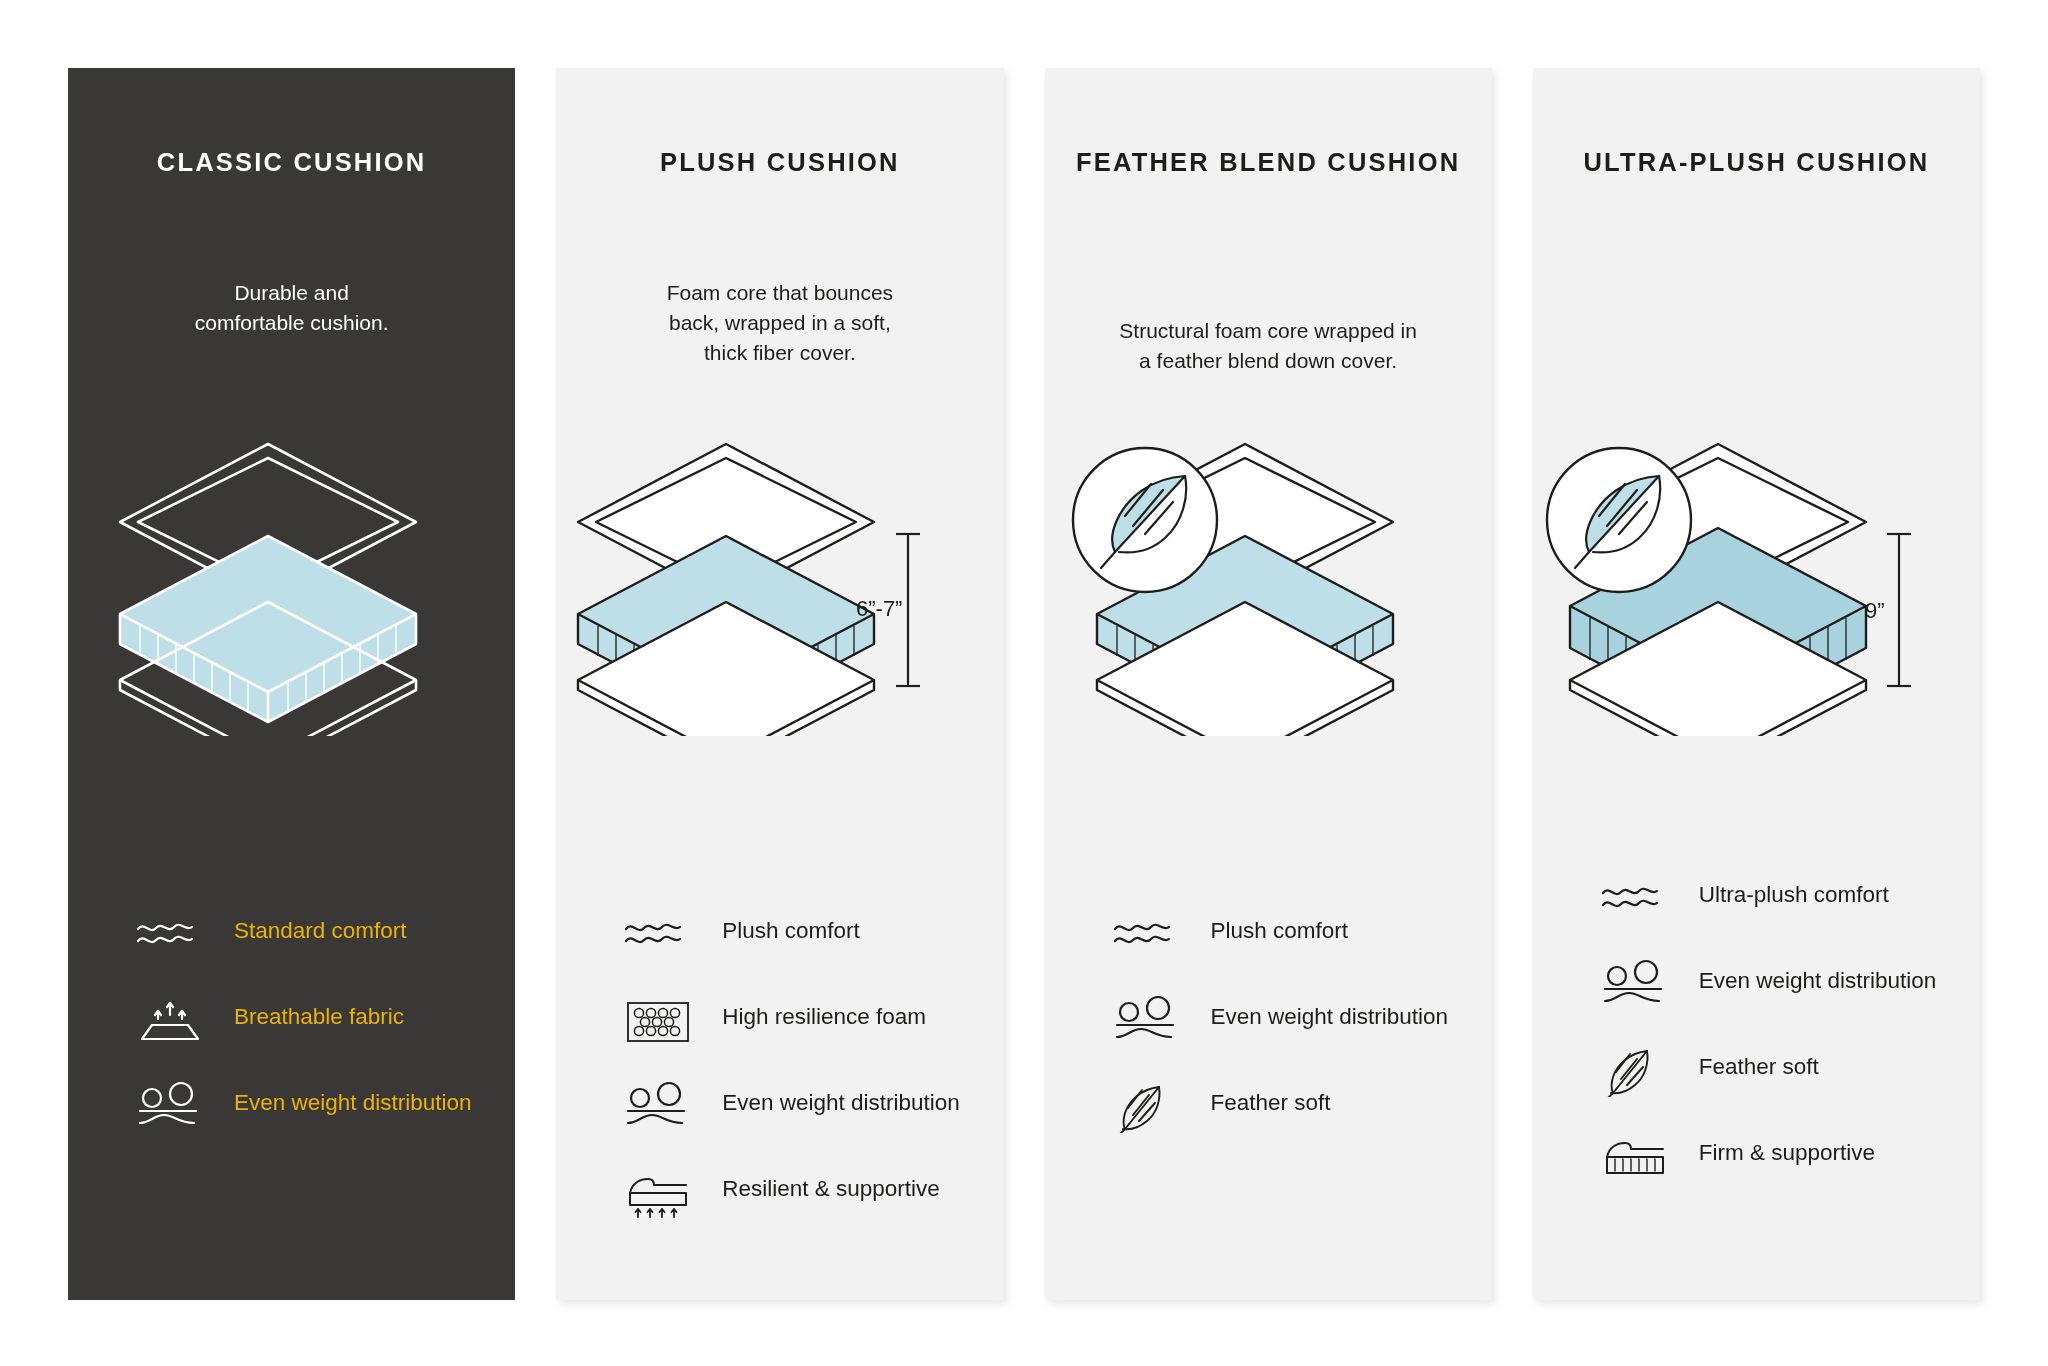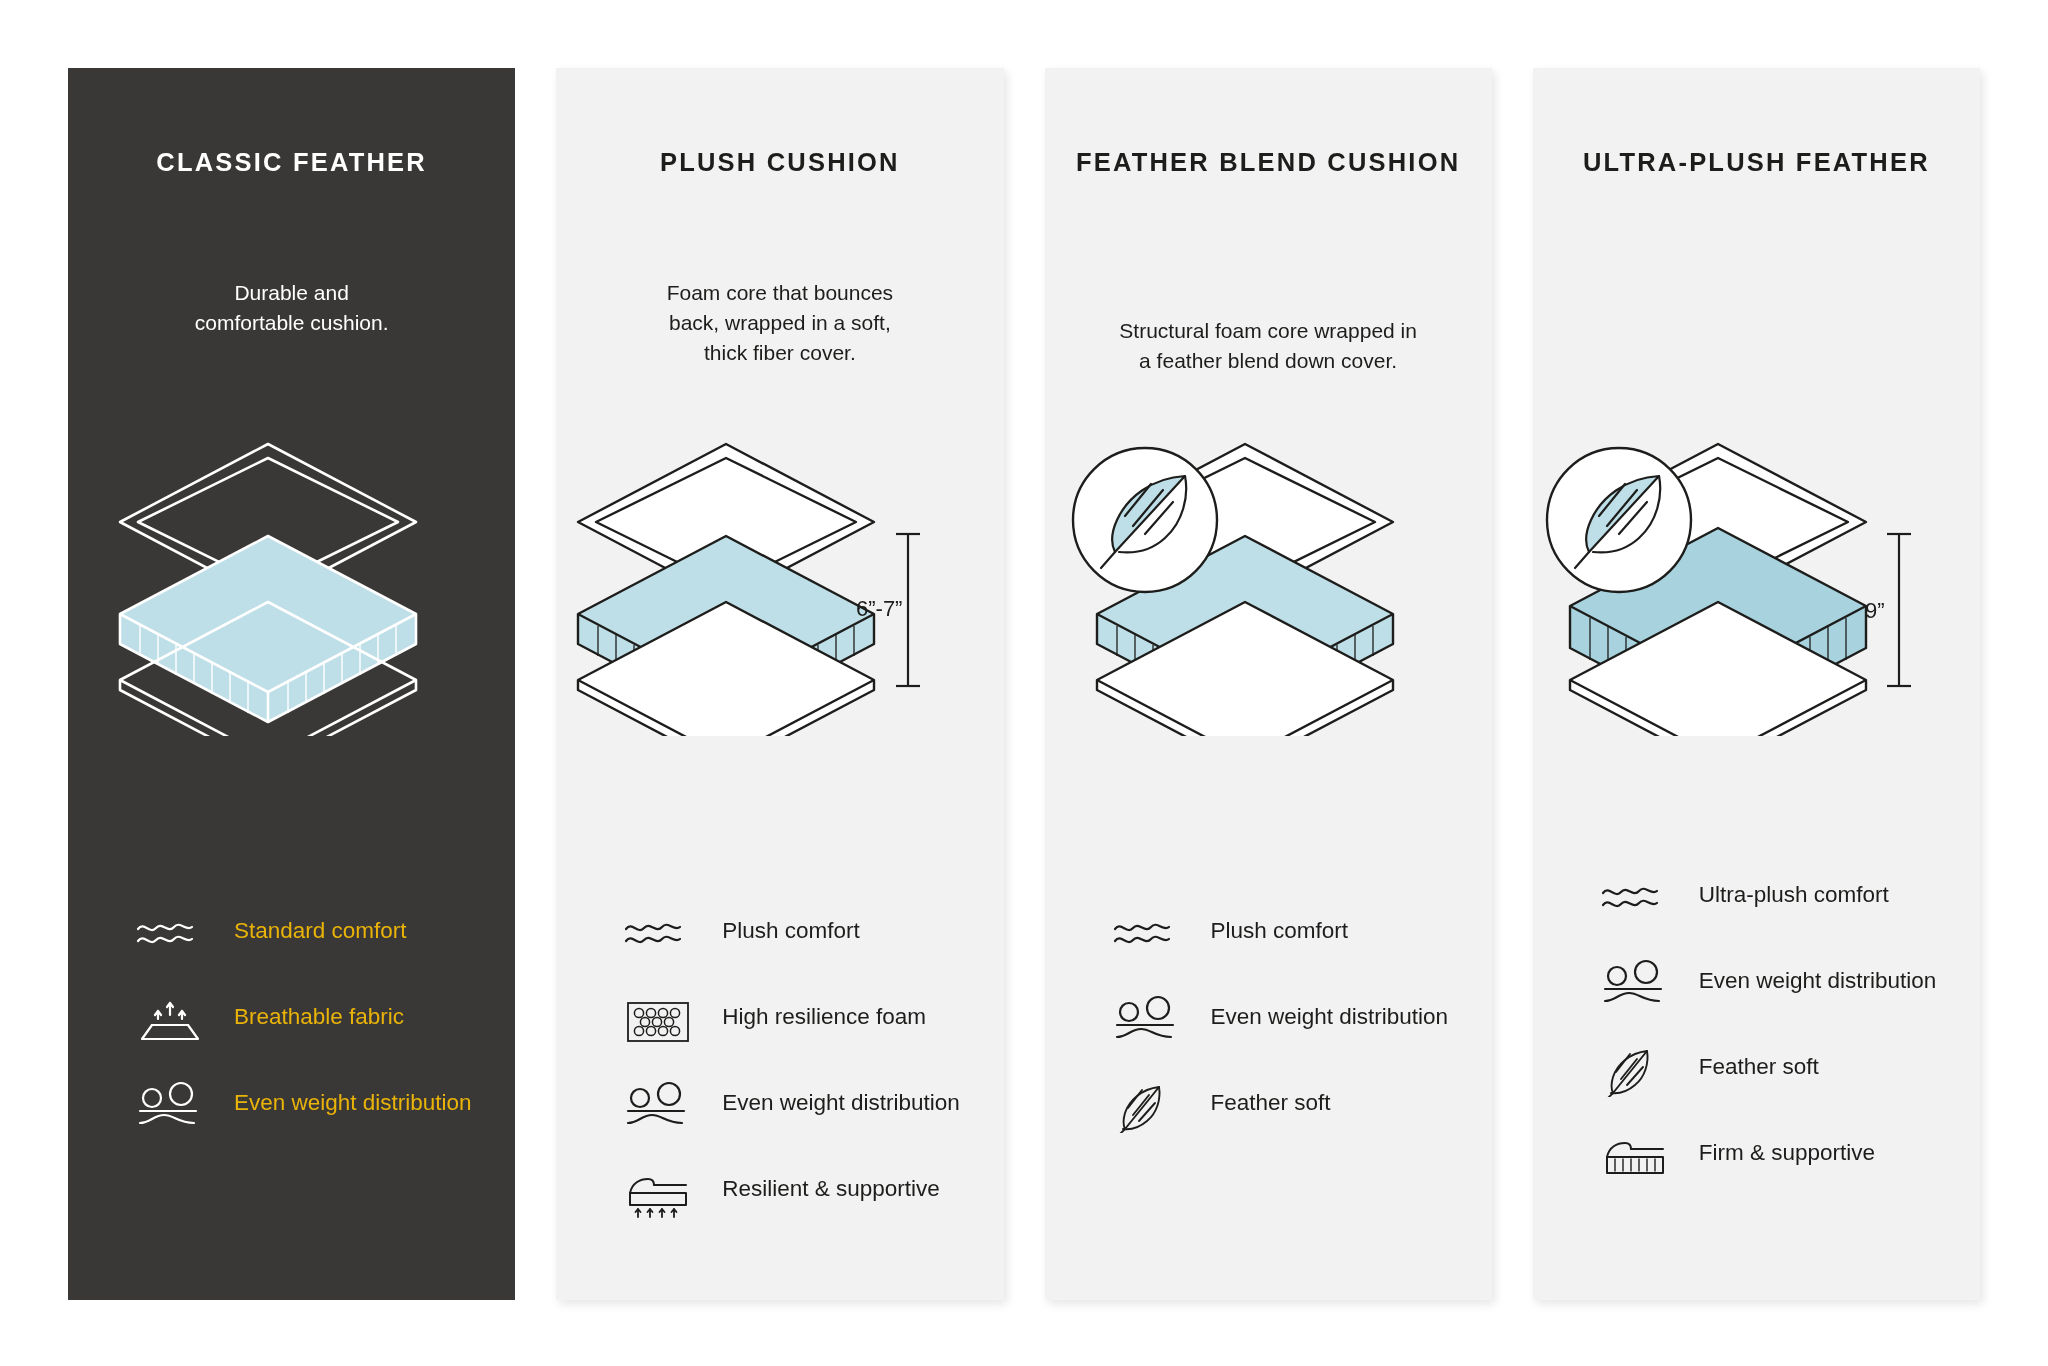--- a/index.html
+++ b/index.html
@@ -111,21 +111,21 @@
   }
   .card.dark .feature .flabel { color: #eab308; }
 </style>
 </head>
 <body>
 
 <div class="board">
   <div class="cards">
 
     <div class="card dark">
-      <h2 class="card-title">CLASSIC FEATHER</h2>
+      <h2 class="card-title">CLASSIC CUSHION</h2>
       <div class="card-desc desc-2line">
         <div>Durable and</div>
         <div>comfortable cushion.</div>
       </div>
 
       <div class="art">
         <svg width="400" height="300" viewBox="0 0 400 300">
           <g fill="none" stroke="#ffffff" stroke-width="2.6" stroke-linejoin="round">
 
             <polygon points="200,8 348,86 200,164 52,86"></polygon>
@@ -379,21 +379,21 @@
               <path d="M48 6c2 12-2 26-12 34-7 6-16 9-24 8"></path>
               <path d="M38 14L22 34M44 22L28 40M31 9L17 27"></path>
             </svg>
           </span>
           <span class="flabel">Feather soft</span>
         </div>
       </div>
     </div>
 
     <div class="card">
-      <h2 class="card-title">ULTRA-PLUSH FEATHER</h2>
+      <h2 class="card-title">ULTRA-PLUSH CUSHION</h2>
 
       <div class="art">
         <svg width="400" height="300" viewBox="0 0 400 300">
           <g fill="none" stroke="#1d1d1b" stroke-width="2.4" stroke-linejoin="round">
             <polygon points="185,8 333,86 185,164 37,86" fill="#ffffff"></polygon>
             <polygon points="185,22 315,86 185,150 55,86" fill="#ffffff"></polygon>
             <polygon points="185,92 333,170 333,212 185,290 37,212 37,170" fill="#a7d2de"></polygon>
             <polyline points="37,170 185,248 333,170"></polyline>
             <line x1="185" y1="248" x2="185" y2="290"></line>
             <g stroke-width="1.3">

